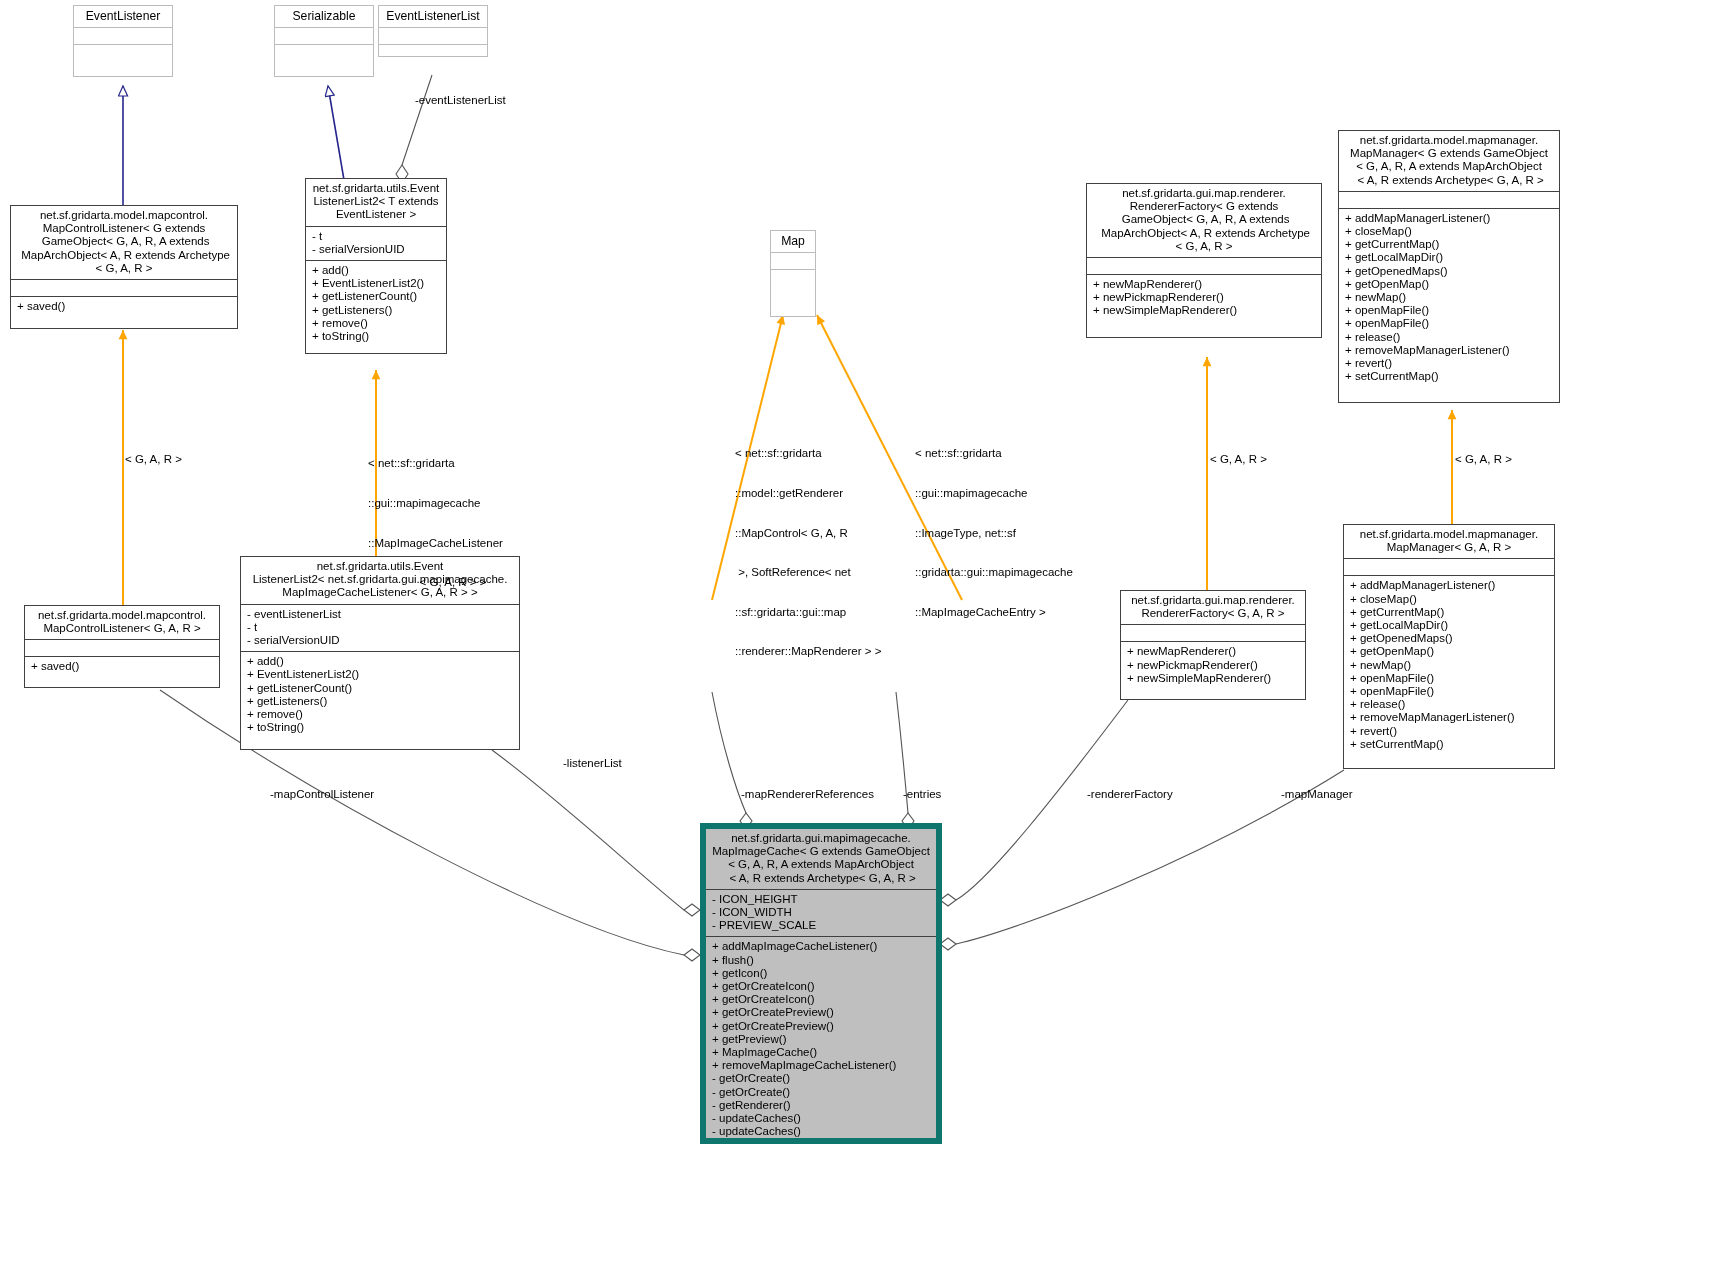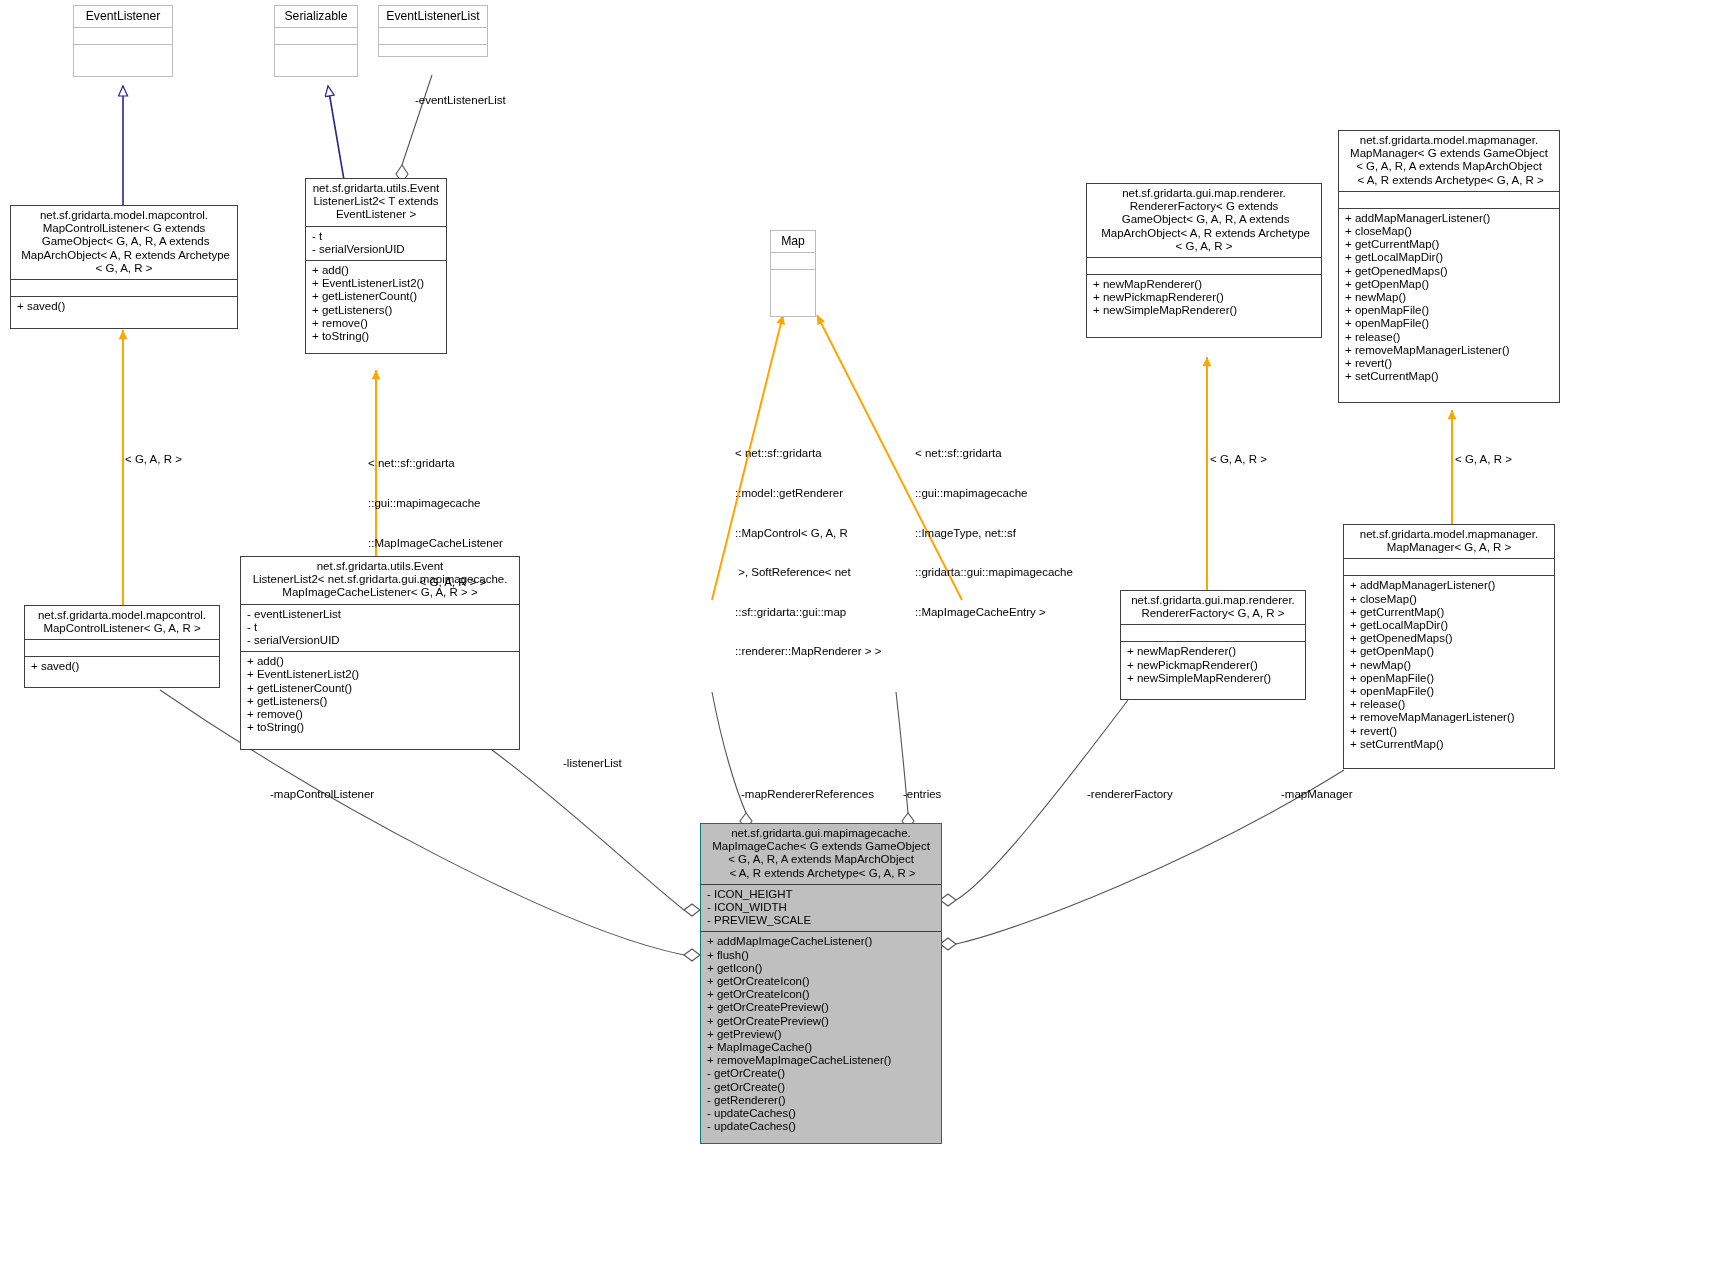--- a/index.html
+++ b/index.html
@@ -3,21 +3,21 @@
 <meta charset="utf-8">
 <style>
   html,body{margin:0;padding:0;background:#ffffff;}
   body{width:1729px;height:1271px;position:relative;
        font-family:"Liberation Sans","DejaVu Sans",sans-serif;
        -webkit-font-smoothing:antialiased;}
   #stage{position:absolute;left:0;top:0;width:1729px;height:1271px;overflow:hidden;}
   svg.edges{position:absolute;left:0;top:0;width:1729px;height:1271px;}
 
   .node{position:absolute;box-sizing:border-box;background:#ffffff;}
-  .node.gray{border:1px solid #0f766e;background:#bfbfbf;}
+  .node.gray{border:6px solid #0f766e;background:#bfbfbf;}
   .node.dark{border:1px solid #404040;}
   .node.light{border:1px solid #bcbcbc;}
 
   .sec{box-sizing:border-box;}
   .sec.title{text-align:center;padding:3px 5px 4px 5px;}
   .node.dark .sec + .sec{border-top:1px solid #404040;}
   .node.light .sec + .sec{border-top:1px solid #bcbcbc;}
   .node.gray  .sec + .sec{border-top:1px solid #404040;}
 
   .sec.attrs,.sec.ops{text-align:left;padding:3px 6px 4px 6px;}
@@ -115,21 +115,21 @@
   </svg>
 
   <div class="node light" style="left:73px;top:5px;width:100px;height:72px;">
     <div class="sec title">
       <span class="line t12">EventListener</span>
     </div>
     <div class="sec attrs empty"></div>
     <div class="sec ops empty"></div>
   </div>
 
-  <div class="node light" style="left:274px;top:5px;width:84px;height:72px;">
+  <div class="node light" style="left:274px;top:5px;width:100px;height:72px;">
     <div class="sec title">
       <span class="line t12">Serializable</span>
     </div>
     <div class="sec attrs empty"></div>
     <div class="sec ops empty"></div>
   </div>
 
   <div class="node light" style="left:378px;top:5px;width:110px;height:52px;">
     <div class="sec title">
       <span class="line t12">EventListenerList</span>

